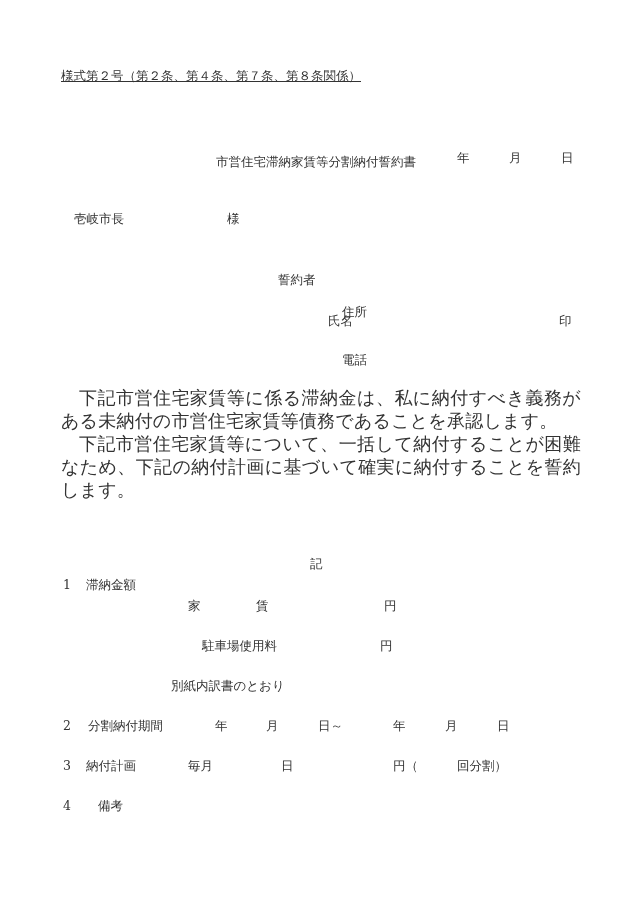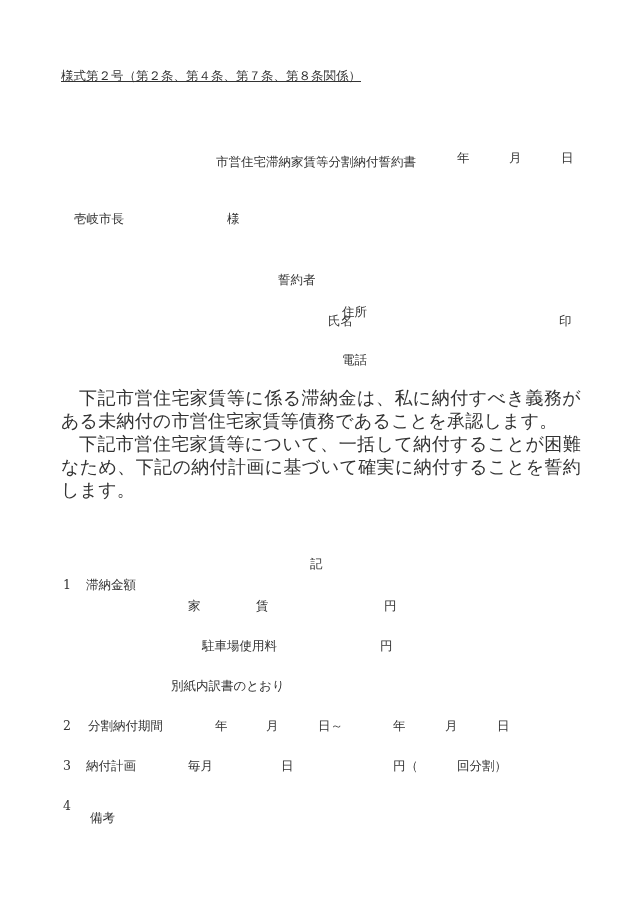--- a/index.html
+++ b/index.html
@@ -80,13 +80,13 @@
 <div class="abs" style="left:497px; top:718px;">日</div>
 
 <div class="abs" style="left:63px; top:758px;">3</div>
 <div class="abs" style="left:86px; top:758px;">納付計画</div>
 <div class="abs" style="left:188px; top:758px;">毎月</div>
 <div class="abs" style="left:281px; top:758px;">日</div>
 <div class="abs" style="left:393px; top:758px;">円（</div>
 <div class="abs" style="left:457px; top:758px;text-align:right;">回分割）</div>
 
 <div class="abs" style="left:63px; top:798px;">4</div>
-<div class="abs" style="left:90px; top:798px;margin-top:12px;">備考</div>
+<div class="abs" style="left:98px; top:798px;">備考</div>
 
 </body></html>

